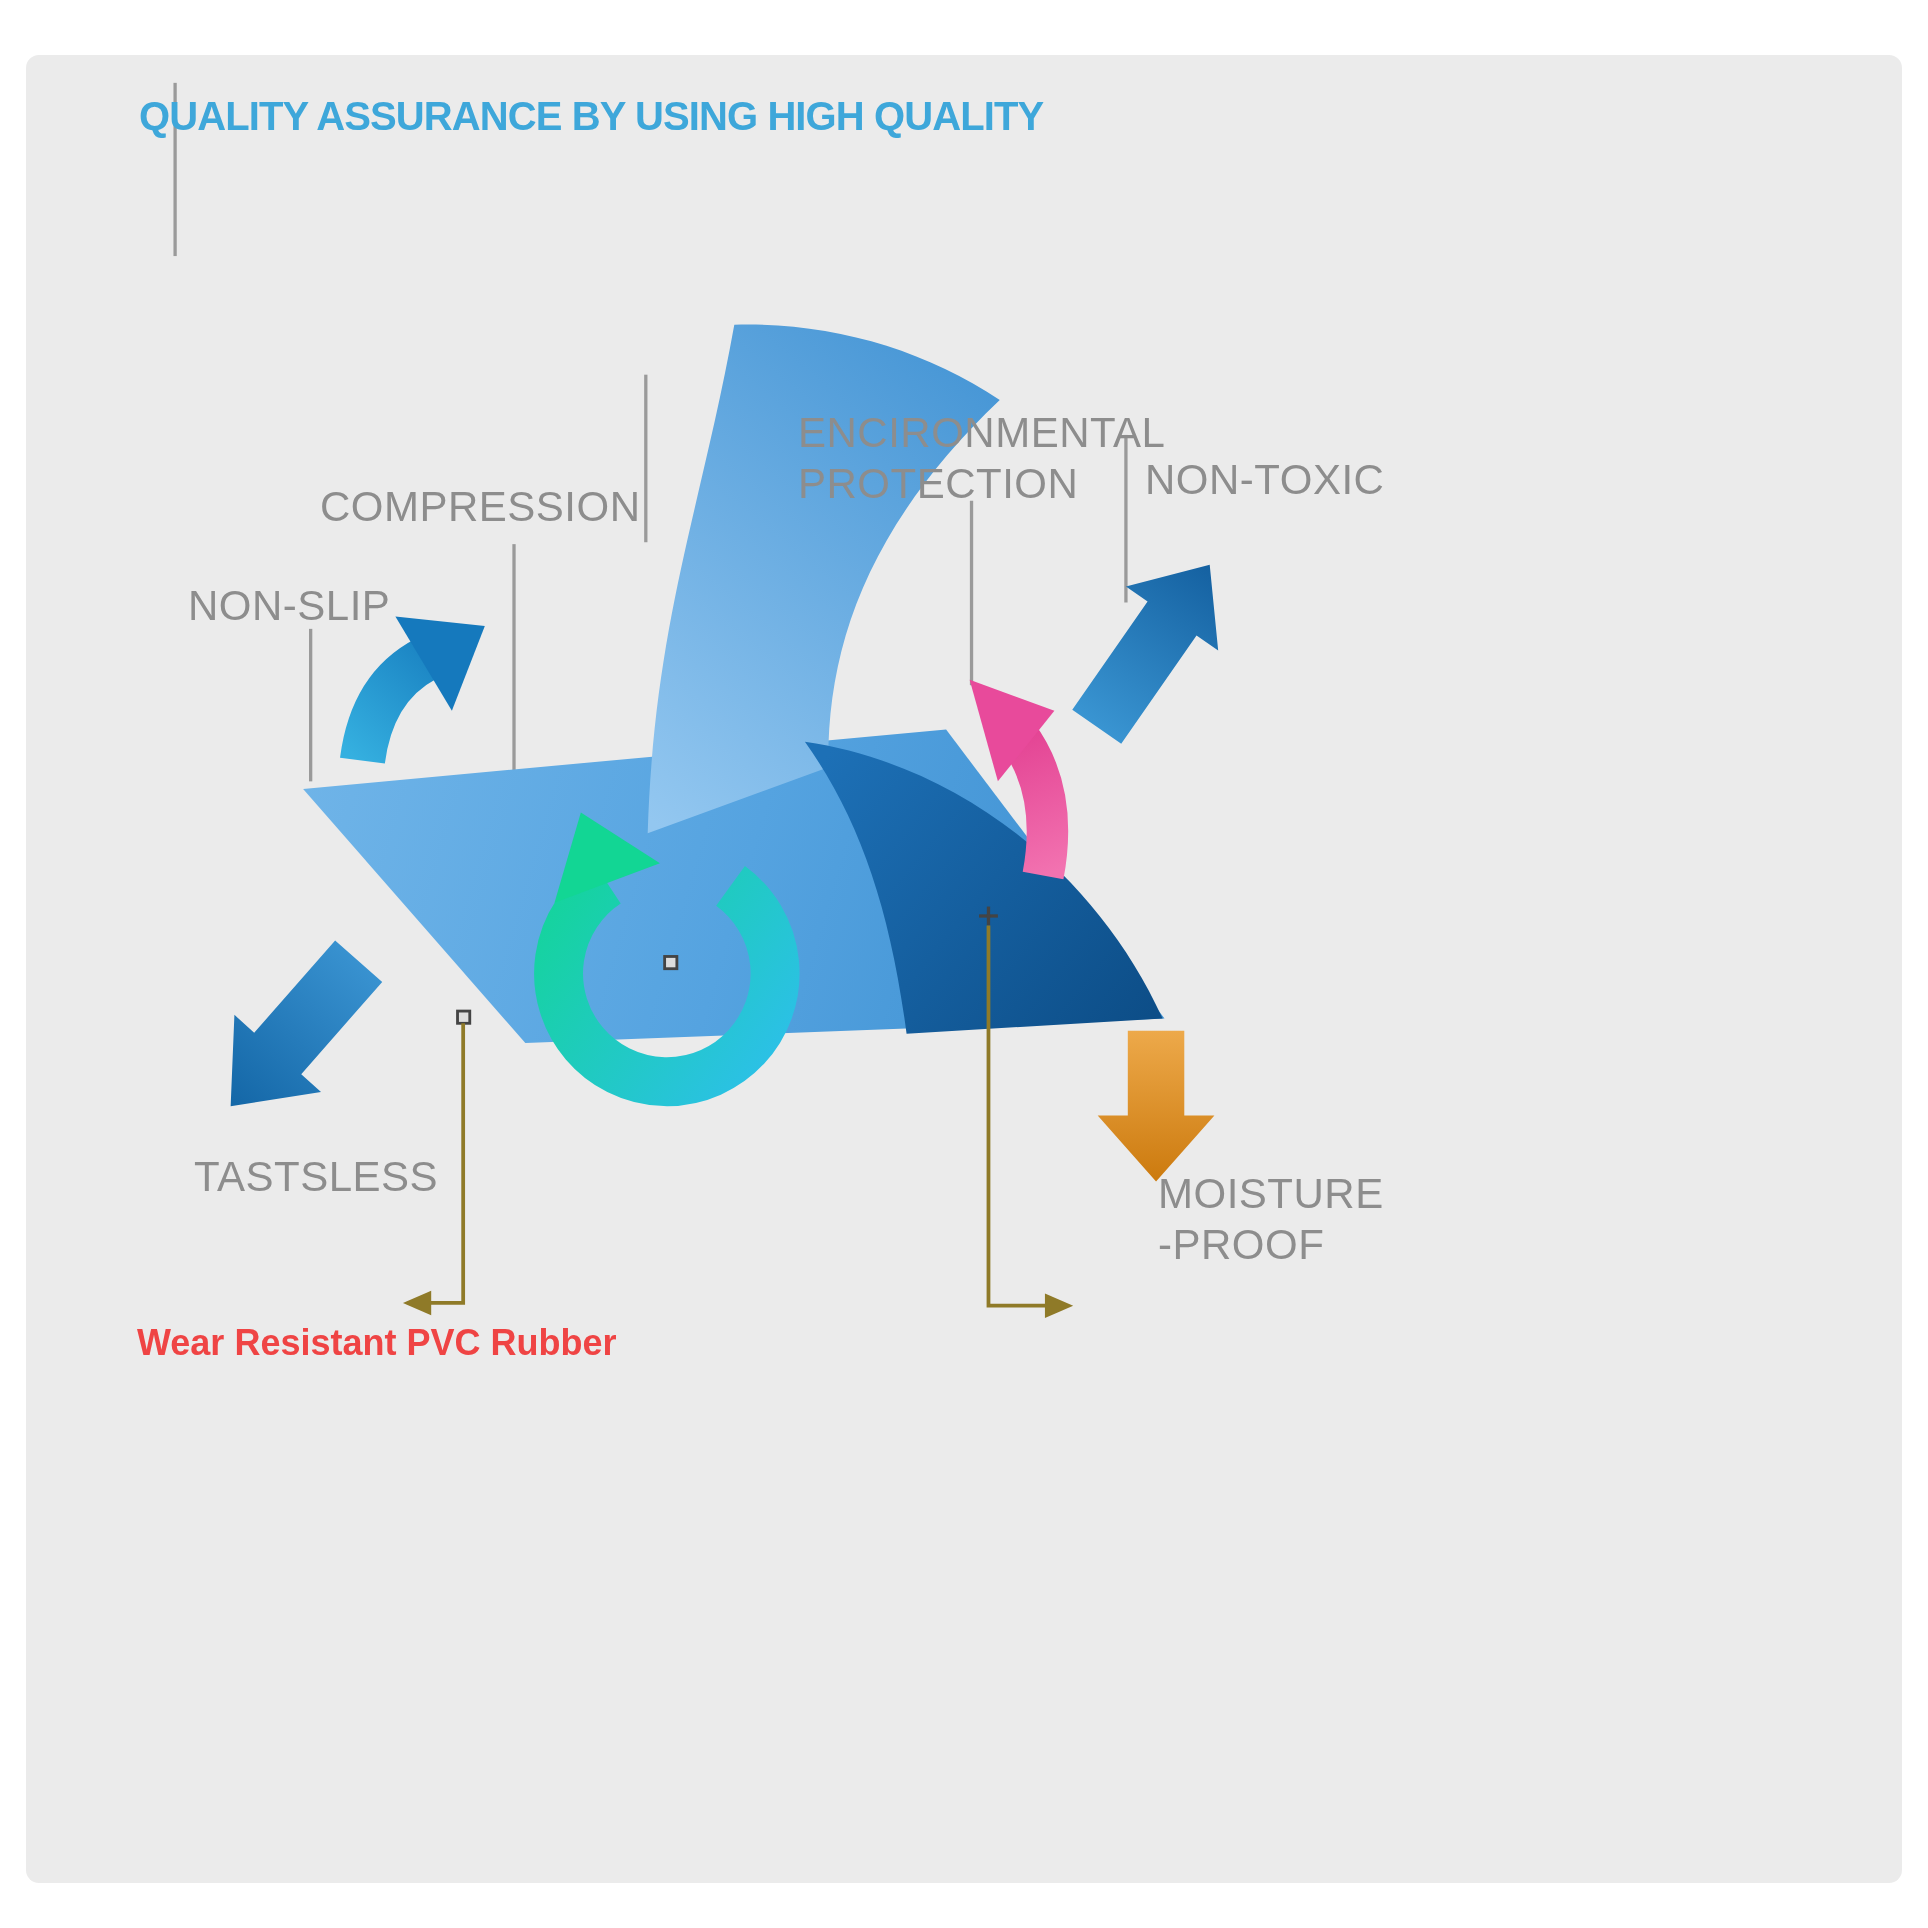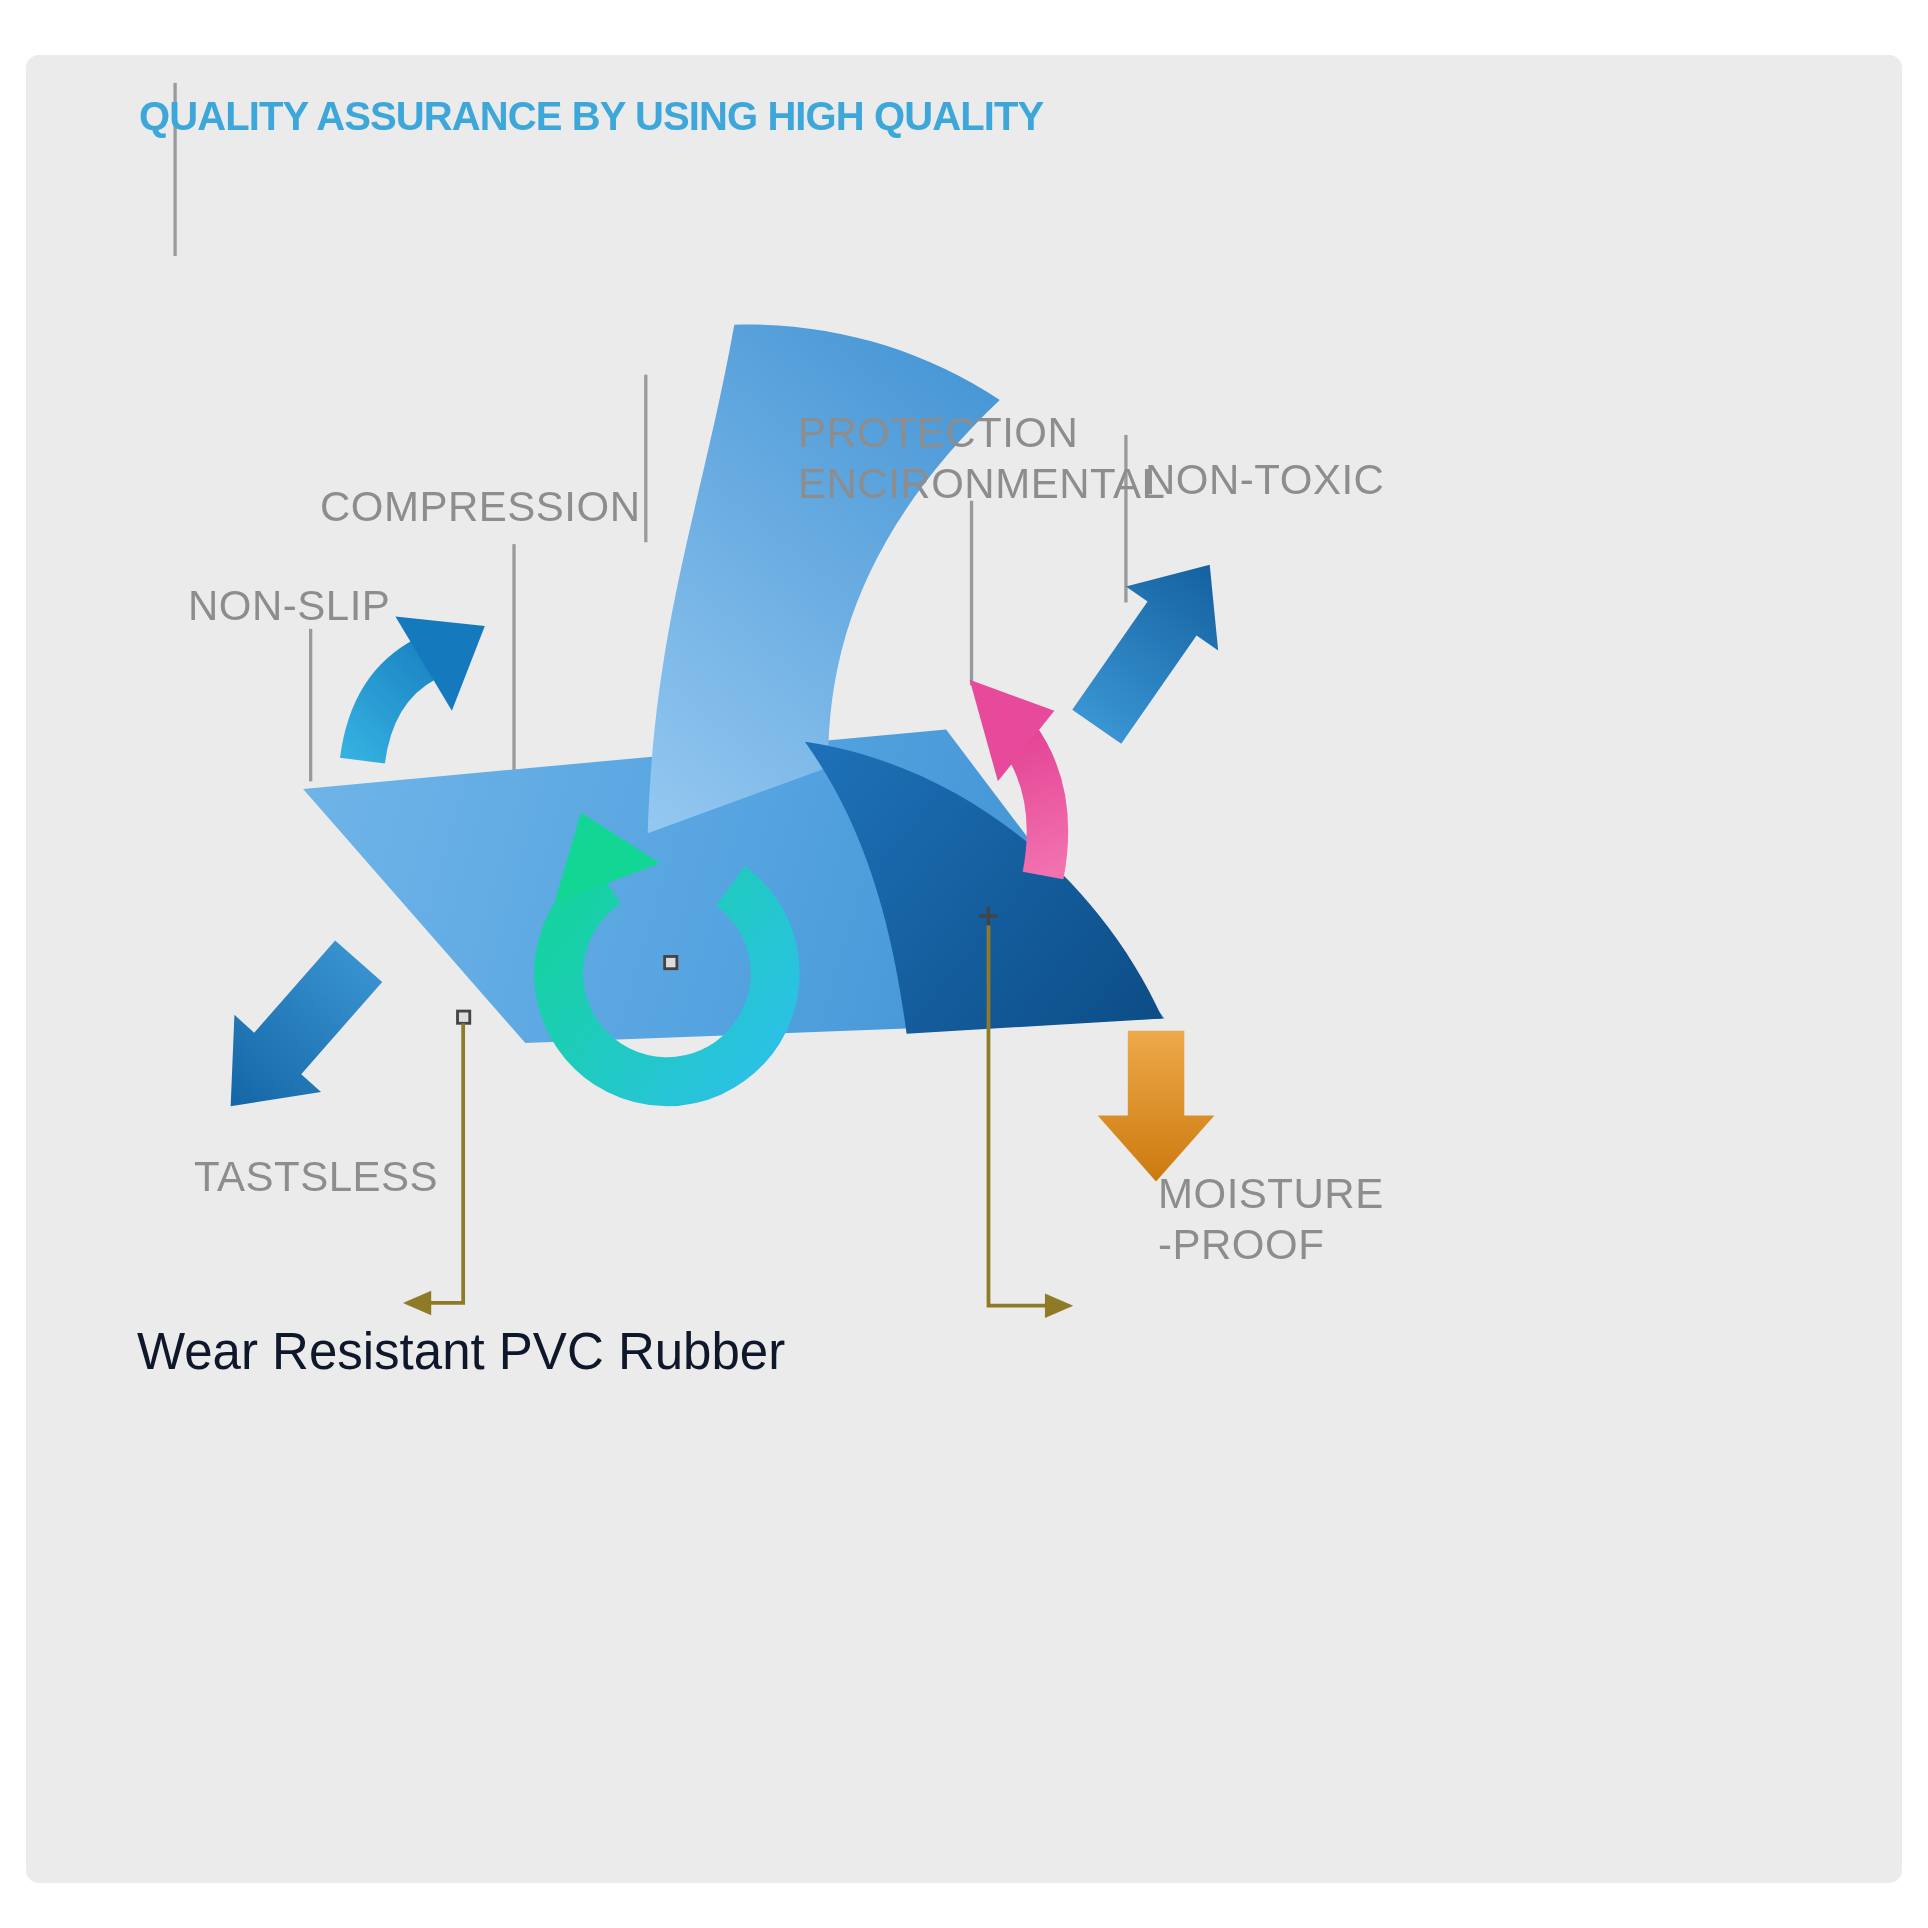--- a/index.html
+++ b/index.html
@@ -44,23 +44,23 @@
   .feat {
     position: absolute;
     color: #8d8d8d;
     font-size: 42px;
     line-height: 51px;
     letter-spacing: 0.5px;
     white-space: nowrap;
   }
   .callout {
     position: absolute;
-    color: #0f172a;
-    font-size: 51px;
-    font-weight: normal;
+    color: #ef4444;
+    font-size: 36px;
+    font-weight: bold;
     white-space: nowrap;
   }
   .waterproof   { left: 490px;  top: 326px; }
   .environ      { left: 798px;  top: 407px; }
   .nontoxic     { left: 1145px; top: 454px; }
   .compression  { left: 320px;  top: 448px; margin-top: 33px; }
   .nonslip      { left: 188px;  top: 580px; }
   .tastsless    { left: 194px;  top: 1151px; }
   .moisture     { left: 1158px; top: 1168px; }
   .callout-left  { left: 137px; top: 1322px; }
@@ -173,22 +173,22 @@
         <path d="M 1050 983 L 1050 1387 L 1112 1387" fill="none"></path>
         <path d="M 1140 1387 L 1110 1374 L 1110 1400 Z" stroke="none"></path>
       </g>
     </g>
   </svg>
 
   <div class="title">QUALITY ASSURANCE BY USING HIGH QUALITY</div>
 
 
   <div class="feat environ">
+    <div>ENCIRONMENTAL</div>
     <div>PROTECTION</div>
-    <div>ENCIRONMENTAL</div>
   </div>
 
   <div class="feat nontoxic">
     <div>NON-TOXIC</div>
   </div>
 
   <div class="feat compression">
     <div>COMPRESSION</div>
   </div>
 

